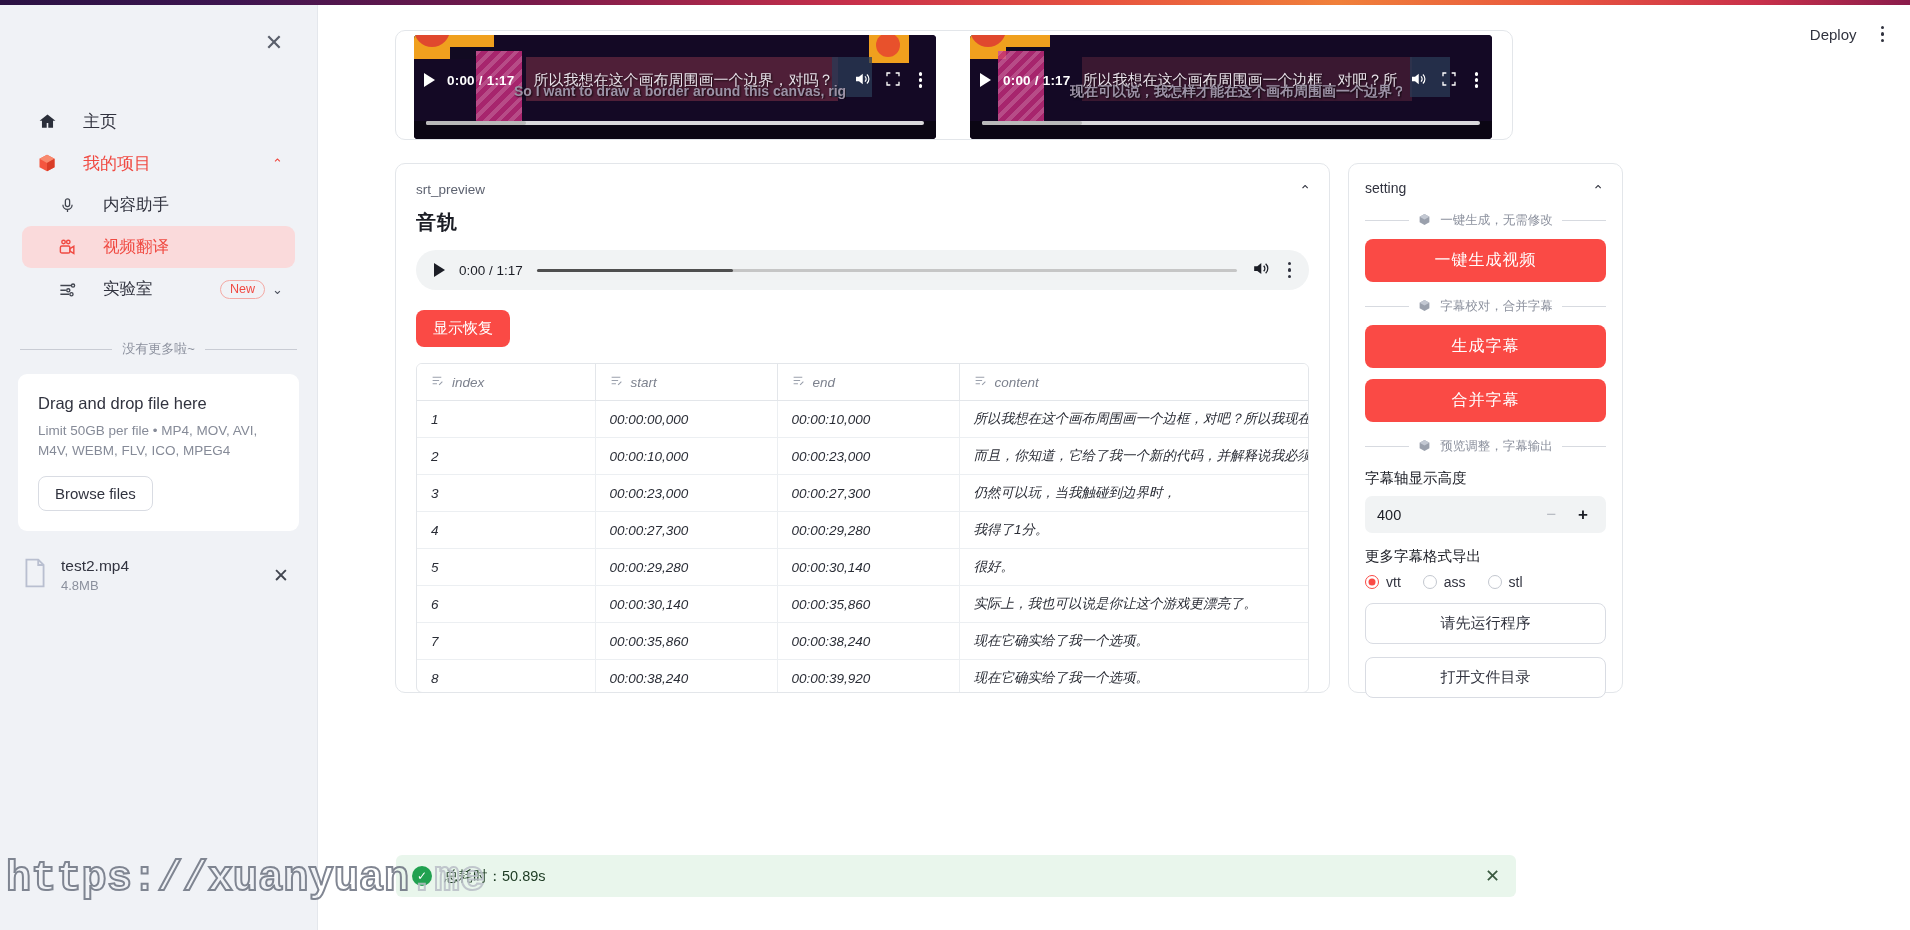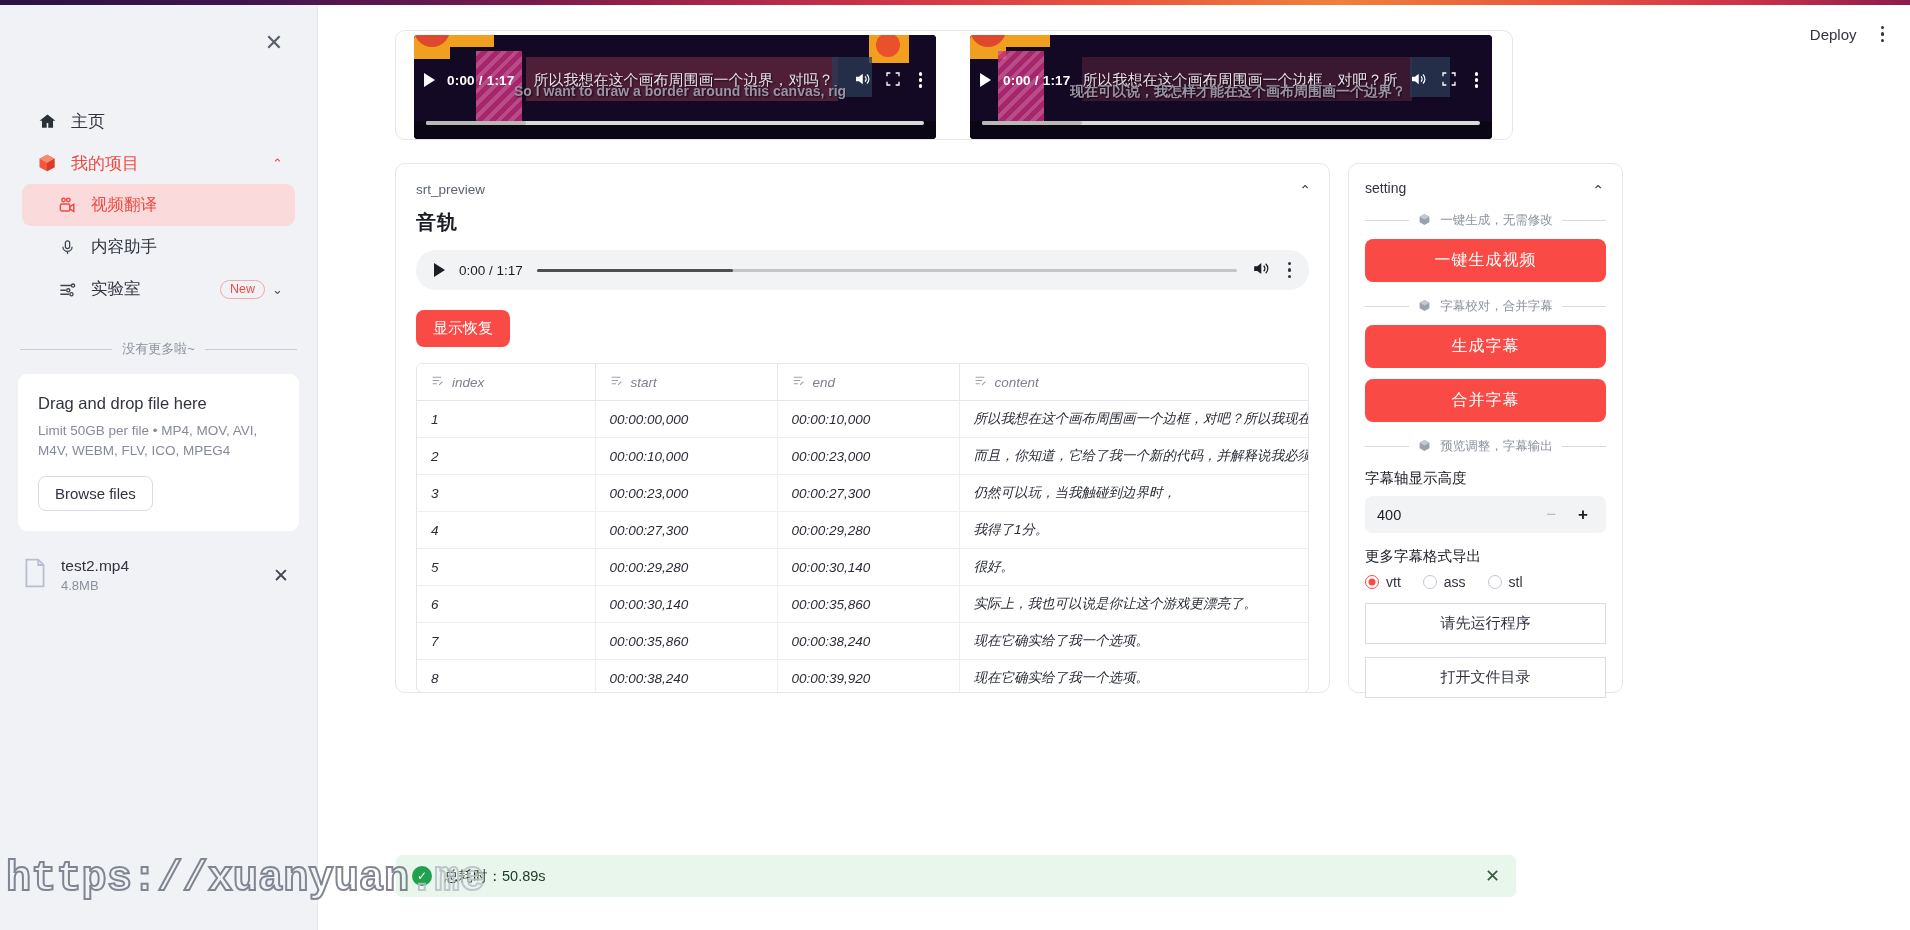--- a/index.html
+++ b/index.html
@@ -23,21 +23,21 @@
     background:#f0f2f6; border-right:1px solid #e4e7ec;
     padding: 0;
   }
   .sidebar-close {
     position:absolute; top:26px; right:30px;
     width:26px; height:26px; color:#5a5f6b; font-size:22px; line-height:24px;
     text-align:center; cursor:pointer; font-weight:300;
   }
   .nav { margin-top:95px; padding:0 22px; }
   .nav-item {
-    display:flex; align-items:center; gap:13px;
+    display:flex; align-items:center; gap:25px;
     height:42px; padding:0 14px; border-radius:9px;
     font-size:17px; color:#31333f; cursor:pointer; position:relative;
   }
   .nav-item .ico { width:22px; height:22px; display:flex; align-items:center; justify-content:center; flex:0 0 22px; }
   .nav-item.active-red { color:#f04a42; }
   .nav-item.sel { background:#fadadb; color:#f04a42; }
   .nav-item.sub { padding-left:34px; font-size:16.5px; }
   .nav-chev {
     position:absolute; right:12px; top:50%; transform:translateY(-50%);
     font-size:13px; color:#f04a42;
@@ -202,21 +202,21 @@
   .stepper .pl { color:#1c1e26; font-size:17px; cursor:pointer; padding:0 6px; font-weight:700; }
   .radios { display:flex; align-items:center; gap:22px; margin-top:7px; }
   .radio { display:flex; align-items:center; gap:7px; font-size:14px; color:#31333f; cursor:pointer; }
   .rd { width:14px; height:14px; border-radius:50%; border:1.5px solid #c3c7cf; display:block; position:relative; }
   .rd.on { border-color:#fa4a45; }
   .rd.on::after {
     content:""; position:absolute; left:50%; top:50%; transform:translate(-50%,-50%);
     width:7px; height:7px; border-radius:50%; background:#fa4a45;
   }
   .ghost-btn {
-    width:100%; background:#fff; border:1px solid #d9dce3; border-radius:0;
+    width:100%; background:#fff; border:1px solid #d9dce3; border-radius:8px;
     font-size:15px; color:#31333f; padding:10px 0; cursor:pointer;
     font-family:inherit; margin-top:13px;
   }
 
   
   .toast {
     position:absolute; top:855px; left:396px; width:1120px; height:42px;
     background:#e9f6ec; border-radius:6px; display:flex; align-items:center;
     padding:0 16px; gap:12px;
   }
@@ -261,42 +261,42 @@
       <div class="nav-item active-red">
         <span class="ico">
           <svg width="20" height="20" viewBox="0 0 24 24">
             <path fill="#f4563f" d="M12 2l9 5v10l-9 5-9-5V7z"></path>
             <path fill="#f88a6e" d="M12 2l9 5-9 5-9-5z"></path>
             <path fill="#d93d28" d="M12 12l9-5v10l-9 5z"></path>
           </svg>
         </span>
         <span>我的项目</span>
         <span class="nav-chev">⌃</span>
+      </div>
+
+      <div class="nav-item sub">
+        <span class="ico">
+          <svg width="17" height="17" viewBox="0 0 24 24" fill="none" stroke="#41454f" stroke-width="1.8">
+            <rect x="9" y="2.5" width="6" height="11" rx="3"></rect>
+            <path d="M5.5 11a6.5 6.5 0 0013 0M12 17.5V21"></path>
+          </svg>
+        </span>
+        <span>内容助手</span>
       </div>
 
       <div class="nav-item sub sel">
         <span class="ico">
           <svg width="19" height="19" viewBox="0 0 24 24" fill="none" stroke="#f04a42" stroke-width="1.8">
             <circle cx="7" cy="5" r="2.2"></circle>
               <circle cx="13" cy="5" r="2.2"></circle>
             <rect x="3" y="10" width="12" height="9" rx="2"></rect>
             <path d="M15 13.5l5-3v9l-5-3z"></path>
           </svg>
         </span>
         <span>视频翻译</span>
-      </div>
-
-      <div class="nav-item sub">
-        <span class="ico">
-          <svg width="17" height="17" viewBox="0 0 24 24" fill="none" stroke="#41454f" stroke-width="1.8">
-            <rect x="9" y="2.5" width="6" height="11" rx="3"></rect>
-            <path d="M5.5 11a6.5 6.5 0 0013 0M12 17.5V21"></path>
-          </svg>
-        </span>
-        <span>内容助手</span>
       </div>
 
       <div class="nav-item sub">
         <span class="ico">
           <svg width="19" height="19" viewBox="0 0 24 24" fill="none" stroke="#41454f" stroke-width="1.7">
             <path d="M3 7h14M3 13h7M3 18h11"></path>
             <circle cx="19" cy="7" r="2"></circle>
               <circle cx="13" cy="13" r="2"></circle>
               <circle cx="17" cy="18" r="2"></circle>
           </svg>

